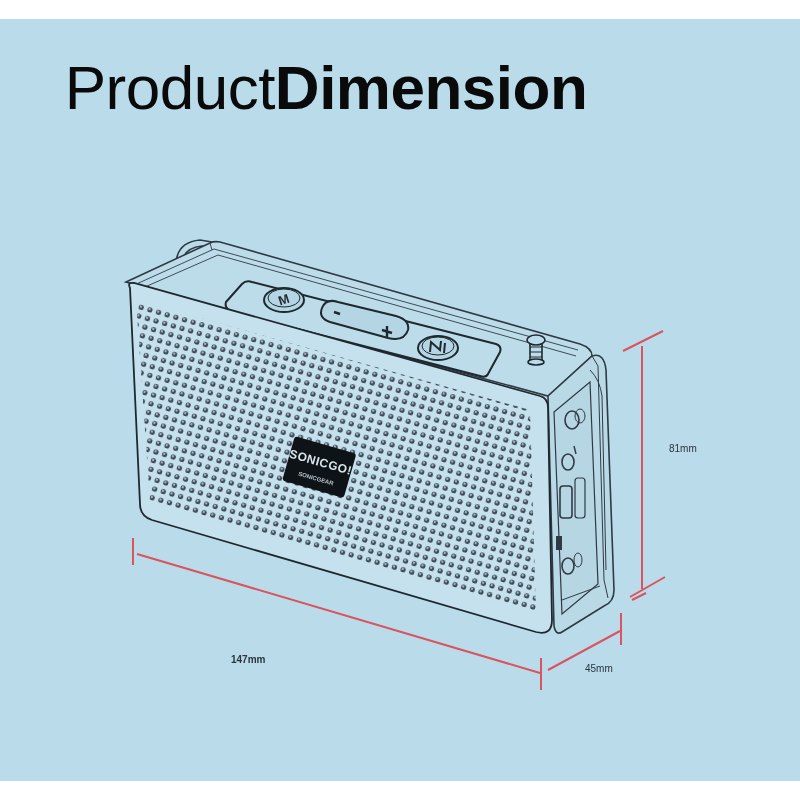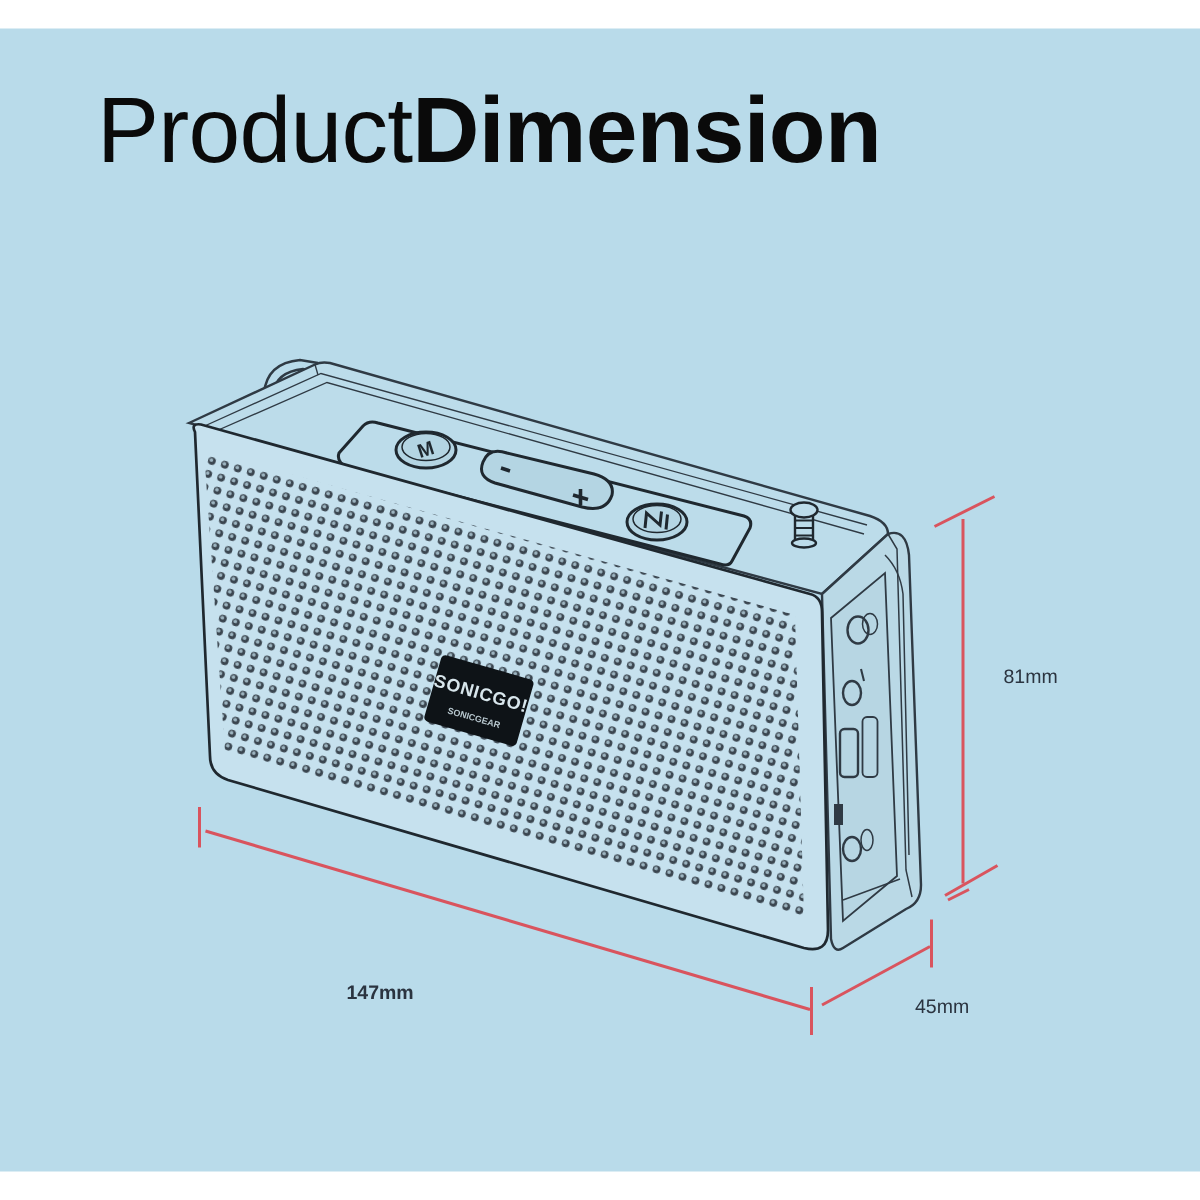--- a/index.html
+++ b/index.html
@@ -13,21 +13,21 @@
     }
     .title {
       position: absolute; left: 0; width: 652px; top: 50px;
       text-align: center; font-size: 62px; line-height: 76px; color: #0a0a0a;
       letter-spacing: -0.5px; white-space: nowrap;
     }
     .title .light { font-weight: 400; }
     .title .bold { font-weight: 700; }
     svg.drawing { position: absolute; left: 0; top: 0; width: 800px; height: 800px; }
     .dim-label {
-      position: absolute; font-size: 13px; color: #2b3440; font-weight: 400; white-space: nowrap;
+      position: absolute; font-size: 10px; color: #2b3440; font-weight: 400; white-space: nowrap;
     }
   </style>
 </head>
 <body>
 
 <div class="panel"></div>
 
 <div class="title">
   <span class="light">Product</span><span class="bold">Dimension</span>
 </div>
@@ -129,14 +129,14 @@
     <path d="M621 613 L621 645"></path>
 
     <path d="M642 346 L642 589"></path>
     <path d="M623 351 L663 331"></path>
     <path d="M630 597 L665 577"></path>
     <path d="M632 600 L646 593"></path>
   </g>
 </svg>
 
 <div class="dim-label" style="left:231px; top:654px;font-weight:bold;">147mm</div>
-<div class="dim-label" style="left:585px; top:663px;margin-left:25px;">45mm</div>
+<div class="dim-label" style="left:585px; top:663px;">45mm</div>
 <div class="dim-label" style="left:669px; top:443px;">81mm</div>
 
 </body></html>

